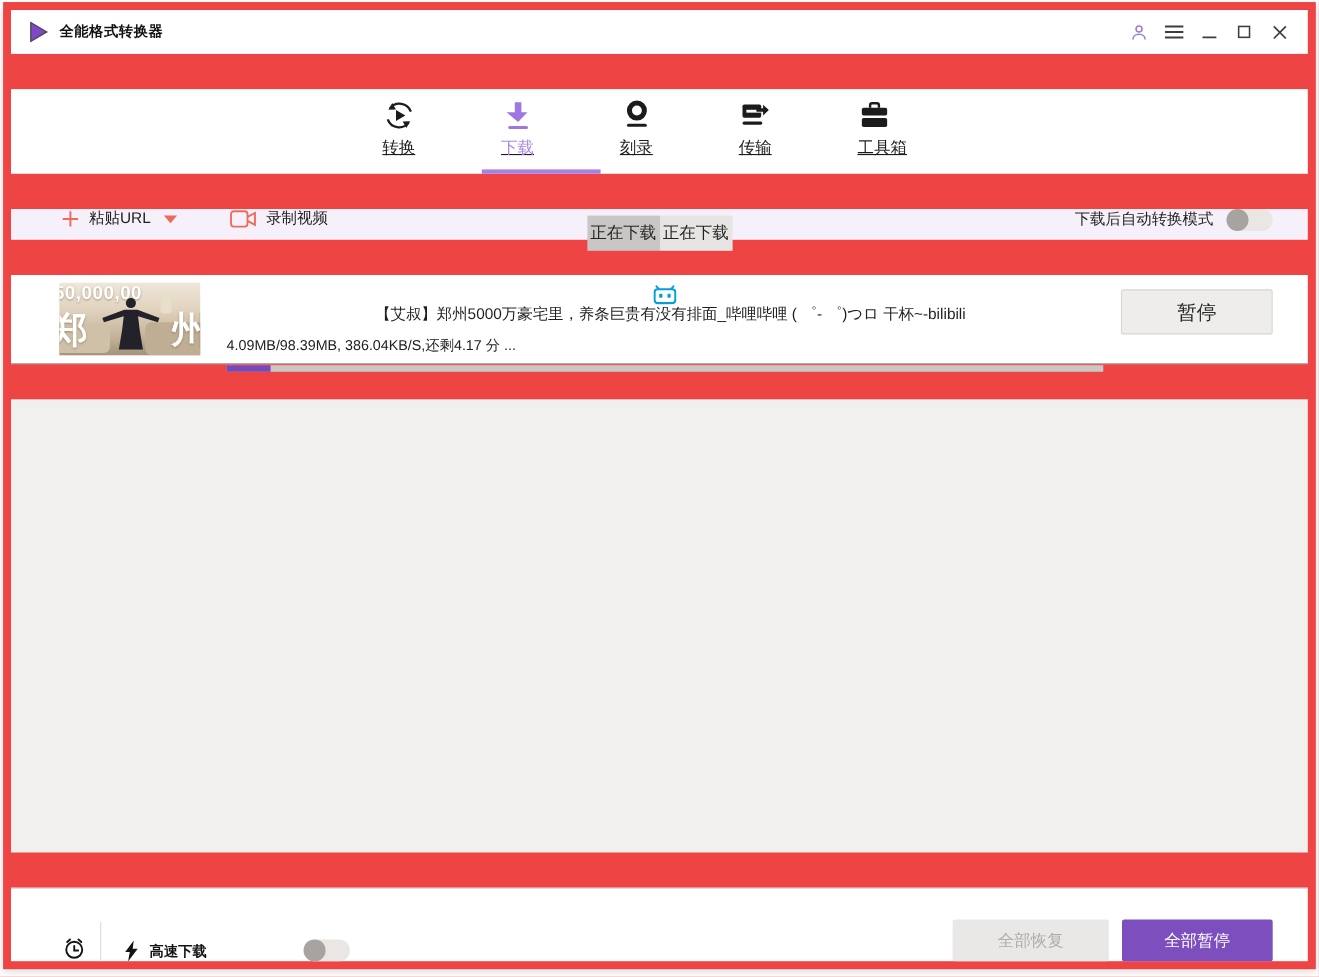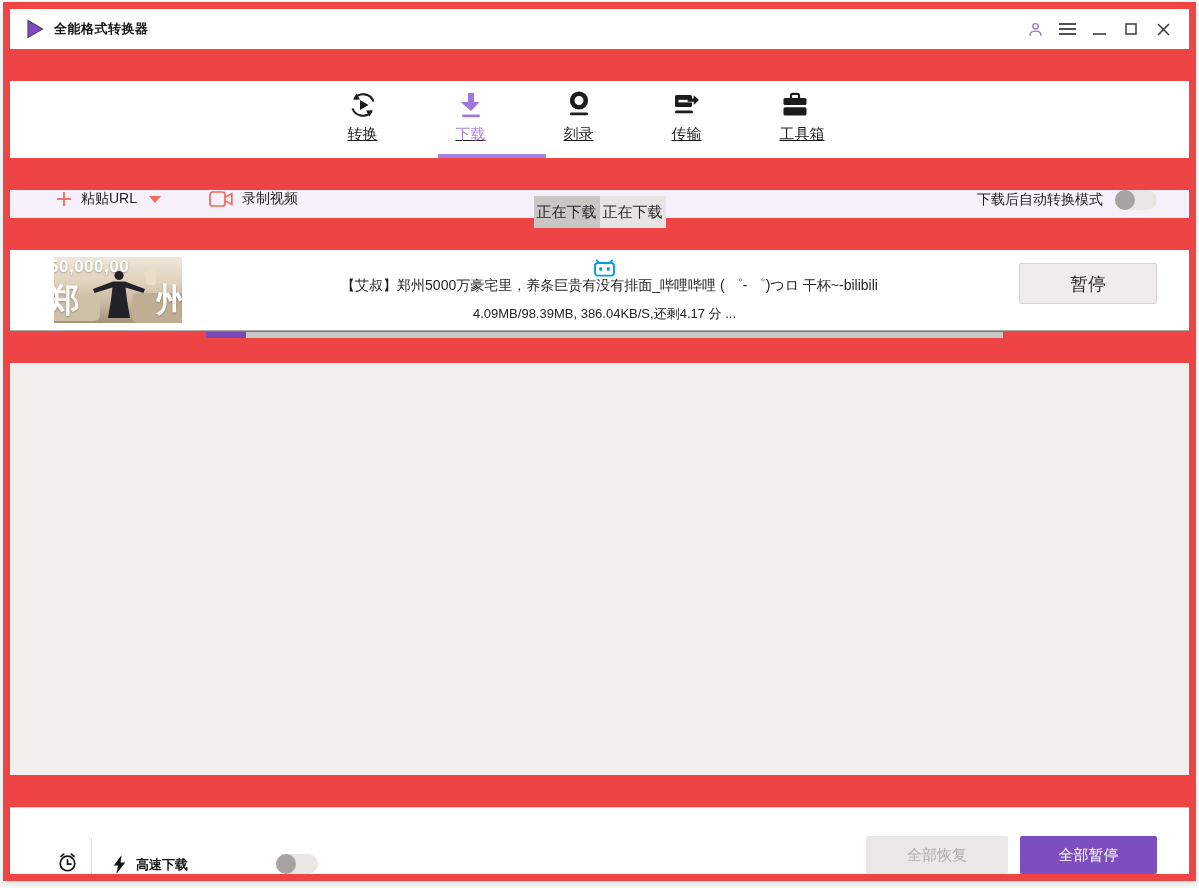--- a/index.html
+++ b/index.html
@@ -57,21 +57,21 @@
   .thumb .sofa-r { position:absolute; right:-8px; bottom:0; width:58px; height:30px; background:#bfae94; border-radius:6px; }
   .thumb .lamp { position:absolute; right:26px; top:10px; width:10px; height:18px; background:#e9dec9; border-radius:3px; }
   .thumb .ov-top { position:absolute; left:-5px; top:0px; color:#fff; font-weight:bold; font-size:17px; white-space:nowrap; letter-spacing:.5px; text-shadow:0 1px 2px rgba(90,70,40,.45); }
   .thumb .ov-left { position:absolute; left:-7px; top:21px; color:#fff; font-weight:bold; font-size:33px; text-shadow:0 1px 2px rgba(90,70,40,.45); }
   .thumb .ov-right { position:absolute; right:-7px; top:21px; color:#fff; font-weight:bold; font-size:33px; text-shadow:0 1px 2px rgba(90,70,40,.45); }
   .thumb .man { position:absolute; left:30px; top:13px; }
   .item-main { flex:1; margin-left:24px; margin-right:10px; padding-top:9px; min-width:0; }
   .item-title-row { display:flex; align-items:center;flex-direction:column; }
   .bili-icon { width:21px; height:18px; color:#00a1d6; flex:none; }
   .item-title { font-size:14px; color:#1f1f1f; margin-left:10px; white-space:nowrap; overflow:hidden; }
-  .item-stats { font-size:13px; color:#222; margin-top:10px;text-align:center; }
+  .item-stats { font-size:13px; color:#222; margin-top:10px; }
   .progress-track { margin-top:9px; height:6px; background:#c9c8c6; width:100%; }
   .progress-fill { height:100%; background:#7b49b5; width:0; }
   .pause-btn { width:138px; height:41px; margin:13px 32px 0 6px; flex:none; background:#eeedec; border:1px solid #d8d5d4; border-radius:2px; font-size:18px; color:#2a2a2a; font-family:inherit; }
   
   .content { flex:1; background:#f1f0ee; }
   
   .footer { height:67px; flex:none; background:#fff; border-top:1px solid #d5d3d2; display:flex; align-items:flex-end; padding:0 32px 0 46px; }
   .alarm-icon { width:23px; height:23px; color:#141414; }
   .v-div { width:1px; height:36px; background:#dddcdb; margin:0 21px 0 12px; }
   .bolt-icon { width:13px; height:19px; color:#141414; }

